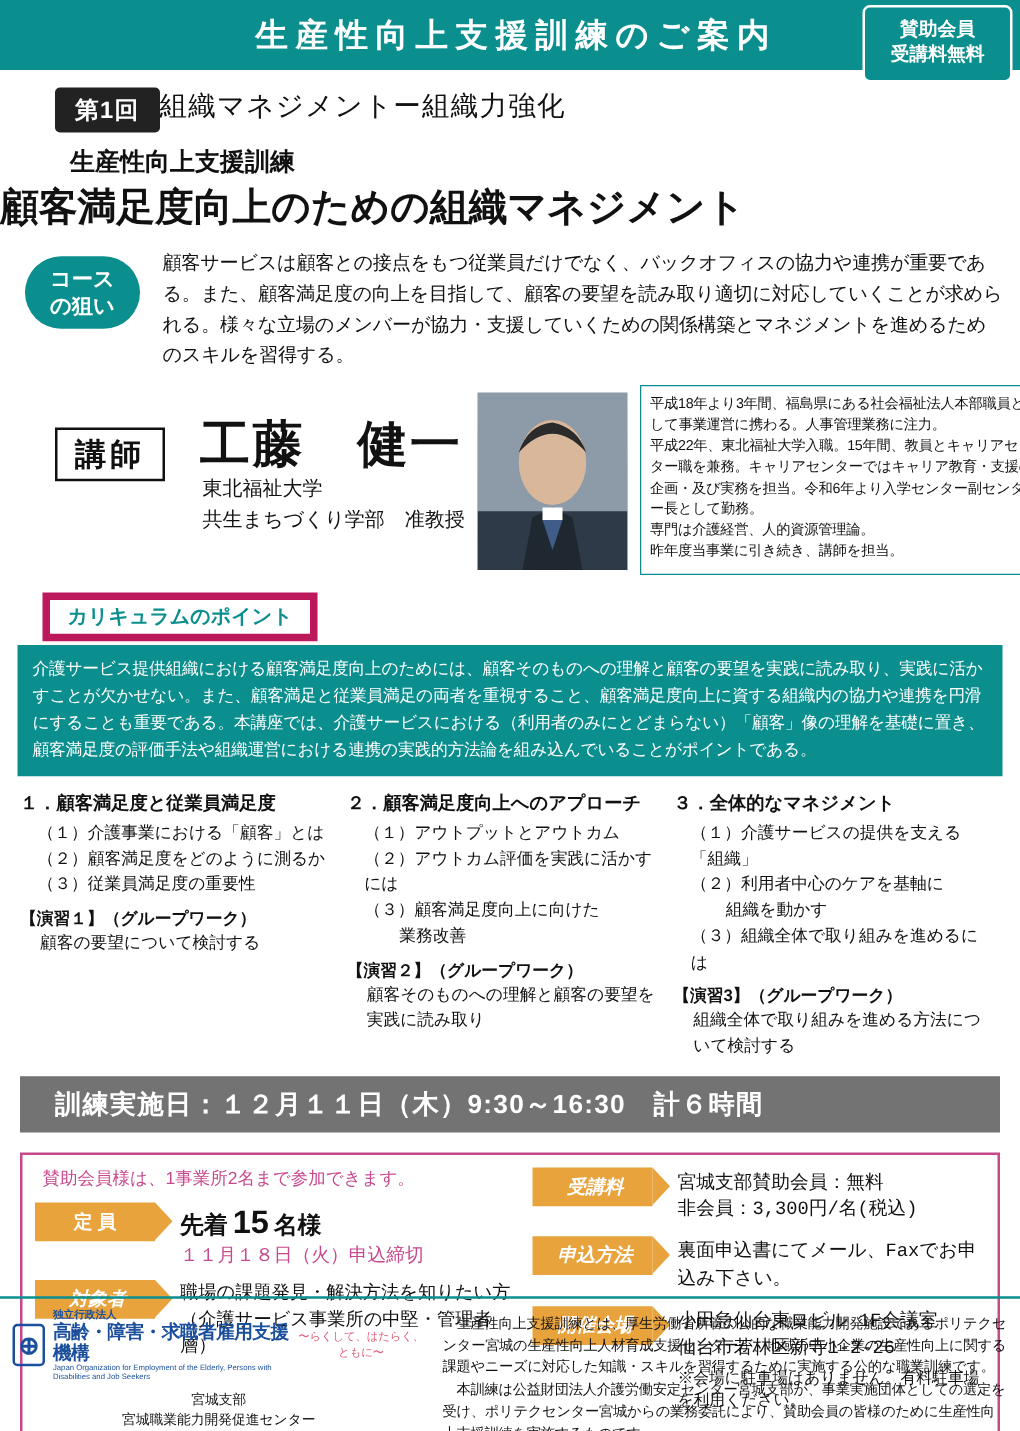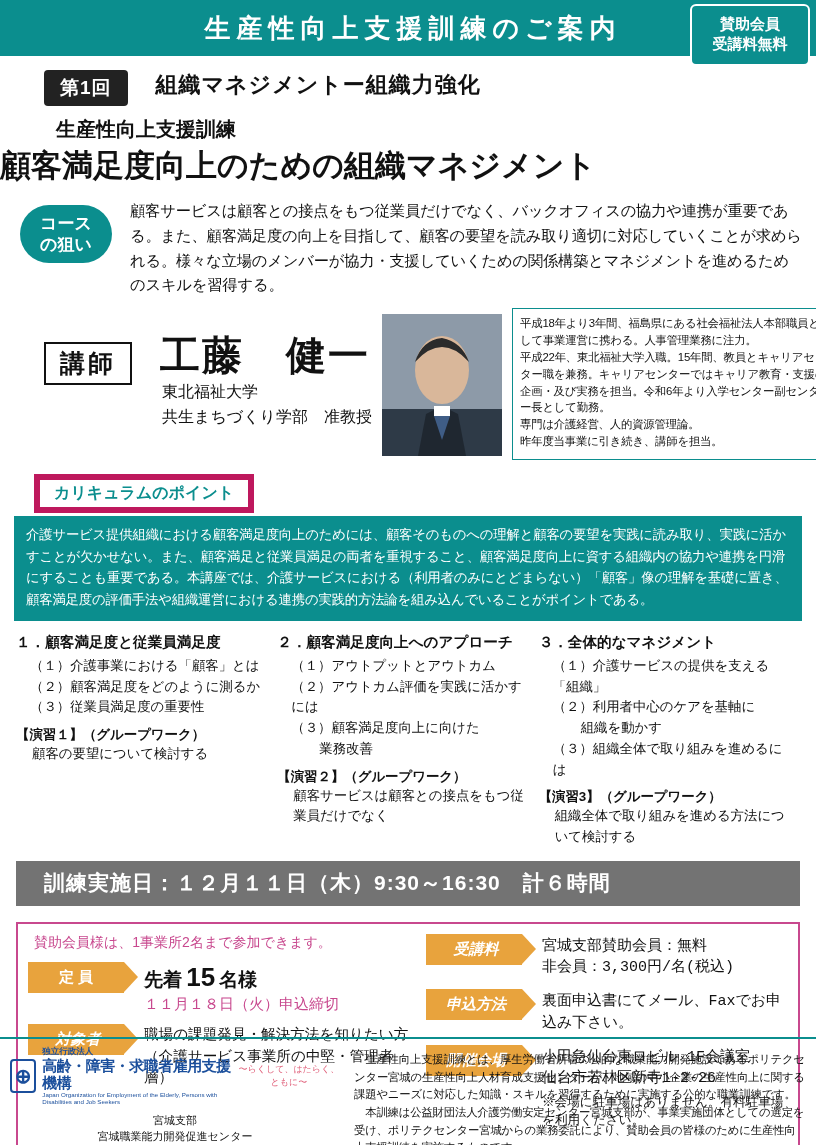--- a/index.html
+++ b/index.html
@@ -50,22 +50,21 @@
     padding-left: 44px;
   }
   .kai-badge {
     background:#222; color:#fff;
     font-size: 19px; font-weight: bold;
     padding: 5px 16px;
     border-radius: 4px;
     letter-spacing:1px;
   }
   .kai-title {
-    font-size: 22px; font-weight: bold;
-    margin-left: 28px;
+    font-size: 22px; font-weight: normal;
     letter-spacing:1px;
   }
   .sub-line {
     margin-top: 10px;
     padding-left: 56px;
     font-size: 20px;
     font-weight: bold;
   }
   .main-title {
     font-size: 31px;
@@ -301,21 +300,21 @@
       <div class="ex-head">【演習１】（グループワーク）</div>
       <div class="ex-body">顧客の要望について検討する</div>
     </div>
     <div class="col">
       <div class="col-head">２．顧客満足度向上へのアプローチ</div>
       <div class="col-item">（１）アウトプットとアウトカム</div>
       <div class="col-item">（２）アウトカム評価を実践に活かすには</div>
       <div class="col-item">（３）顧客満足度向上に向けた</div>
       <div class="col-item2">業務改善</div>
       <div class="ex-head">【演習２】（グループワーク）</div>
-      <div class="ex-body">顧客サービスは顧客との接点をもつ従業員だけでなく</div>
+      <div class="ex-body">顧客そのものへの理解と顧客の要望を実践に読み取り</div>
     </div>
     <div class="col">
       <div class="col-head">３．全体的なマネジメント</div>
       <div class="col-item">（１）介護サービスの提供を支える「組織」</div>
       <div class="col-item">（２）利用者中心のケアを基軸に</div>
       <div class="col-item2">組織を動かす</div>
       <div class="col-item">（３）組織全体で取り組みを進めるには</div>
       <div class="ex-head">【演習3】（グループワーク）</div>
       <div class="ex-body">組織全体で取り組みを進める方法について検討する</div>
     </div>

